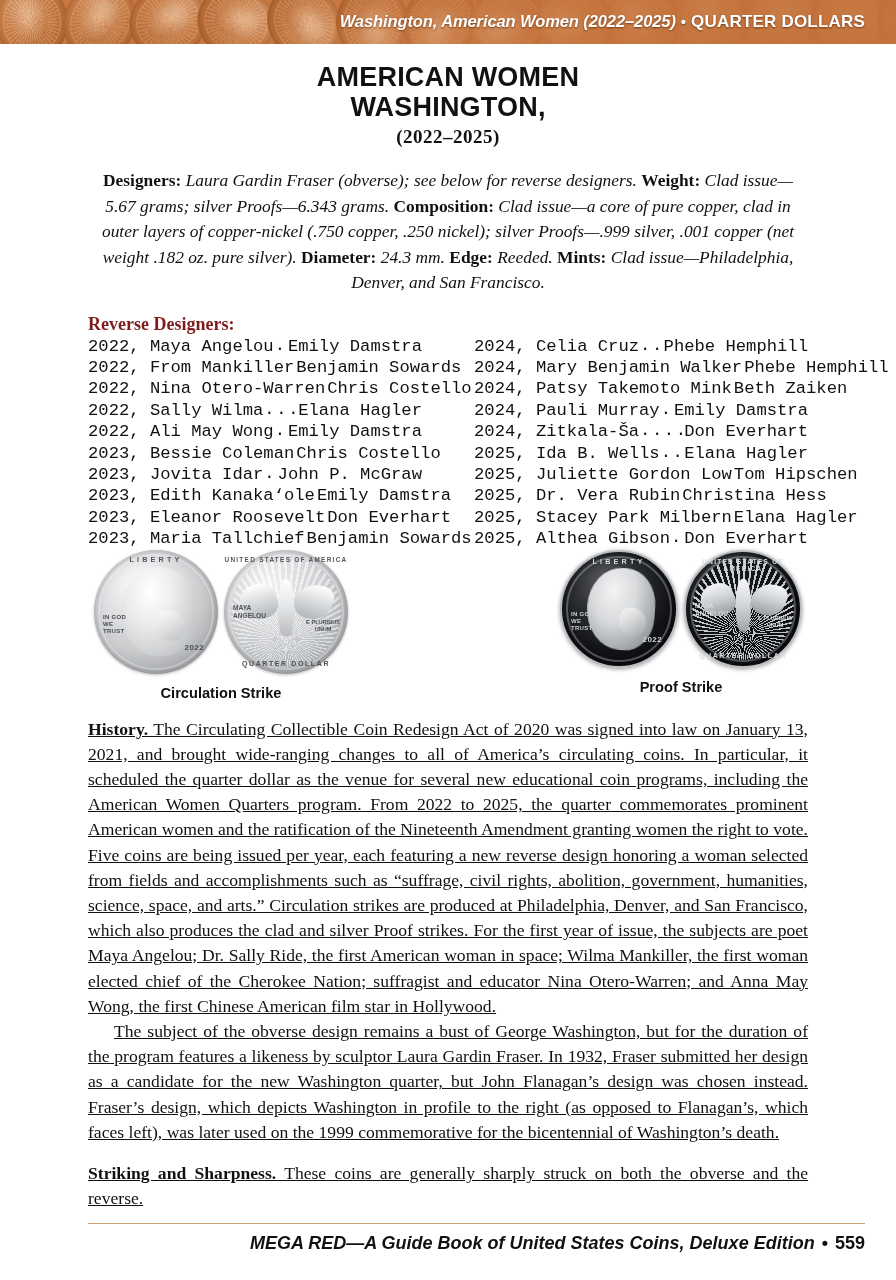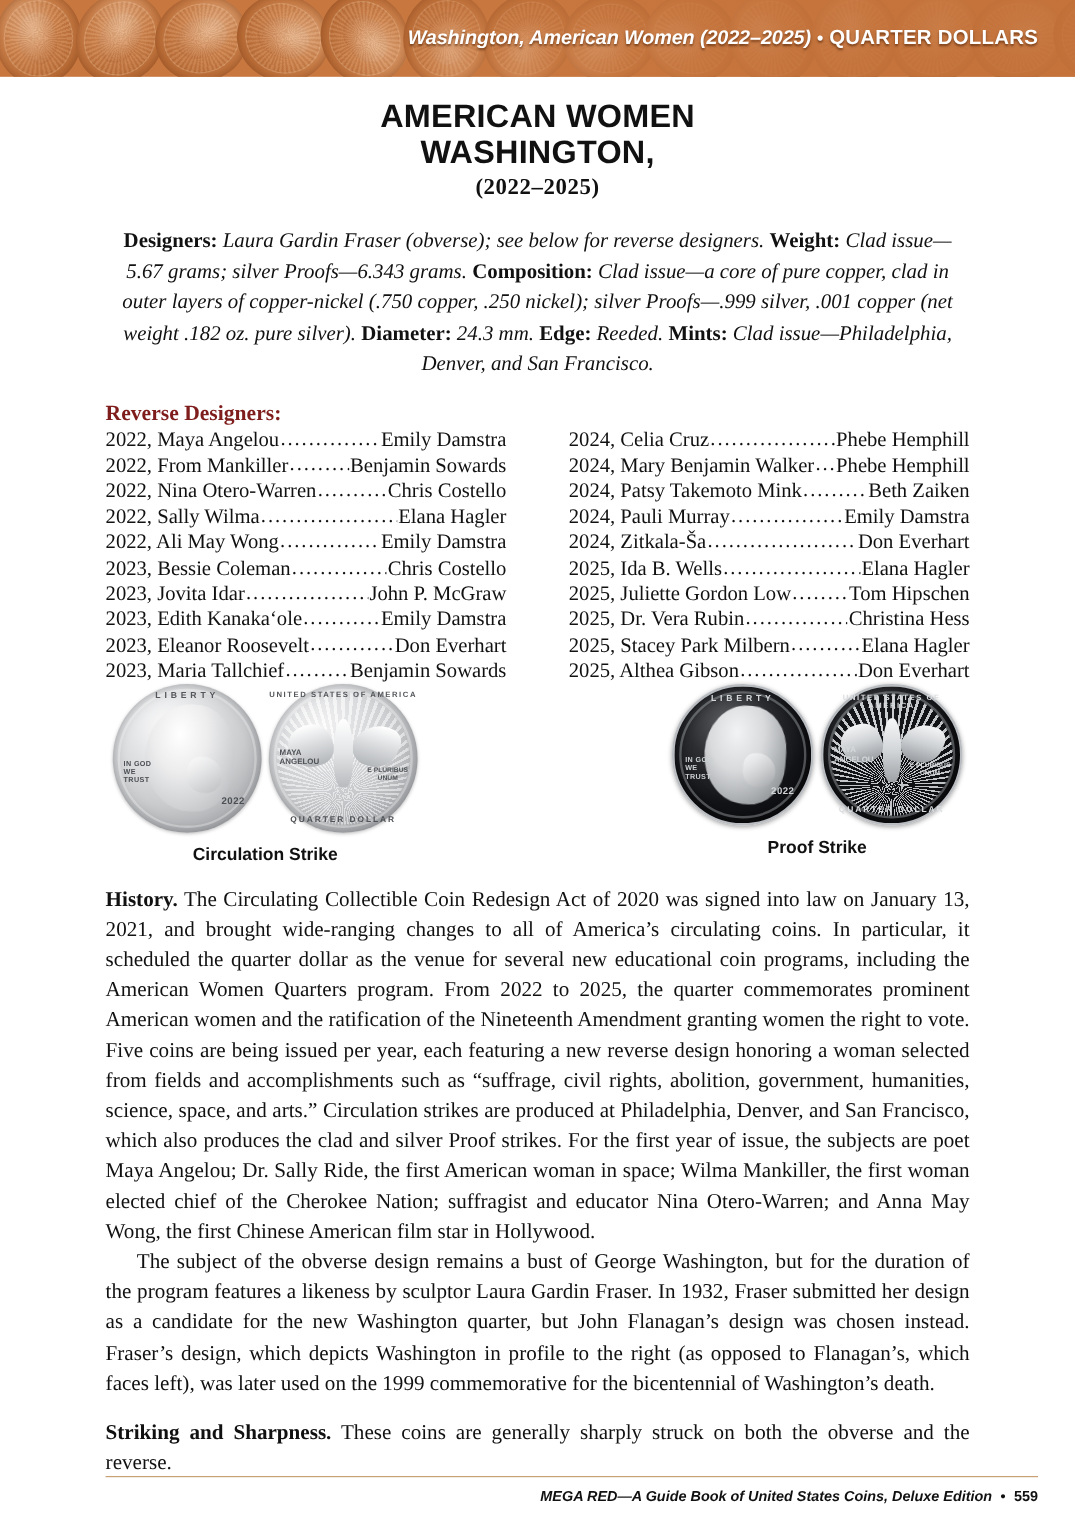--- a/index.html
+++ b/index.html
@@ -11,21 +11,21 @@
     font-family: "Liberation Serif", serif;
     color: #1a1a1a;
     overflow: hidden;
     position: relative;
   }
 
   
   .header-banner {
     position: relative;
     width: 896px;
-    height: 64px;
+    height: 44px;
     background: #c8773f;
     overflow: hidden;
     display: flex;
     align-items: center;
     justify-content: flex-end;
   }
   .coin-strip {
     position: absolute;
     inset: 0;
     display: flex;
@@ -145,20 +145,21 @@
   .rd-heading {
     margin-top: 18px;
     font-size: 18px;
     font-weight: bold;
     color: #7f1d1d;
   }
   .rd-columns {
     display: flex;
     margin-top: 1px;
     gap: 52px;
+    font-family: Liberation Mono, monospace;
   }
   .rd-col { flex: 1 1 0; min-width: 0; }
   .rd-row {
     display: flex;
     align-items: baseline;
     font-size: 17.2px;
     line-height: 21.4px;
     color: #111;
     white-space: nowrap;
   }
@@ -383,21 +384,21 @@
 
   
   .body-copy {
     margin-top: 16px;
     font-size: 17.6px;
     line-height: 25.2px;
     text-align: justify;
     text-justify: inter-word;
     color: #111;
   }
-  .body-copy p { margin-bottom: 0; }
+  .body-copy p { margin-bottom: 0; text-decoration: underline; }
   .body-copy p.indent { text-indent: 26px; }
   .body-copy p.spaced { margin-top: 16px; }
   .body-copy b { font-weight: bold; }
 
   
   .footer {
     position: absolute;
     left: 88px;
     right: 31px;
     bottom: 26px;
@@ -405,21 +406,21 @@
   .footer-rule {
     height: 1.5px;
     background: #c8a074;
     width: 100%;
   }
   .footer-text {
     margin-top: 9px;
     text-align: right;
     font-family: "Liberation Sans", sans-serif;
     font-weight: bold;
-    font-size: 12px;
+    font-size: 18px;
     color: #111;
   }
   .footer-text .f-title { font-style: italic; }
   .footer-text .f-sep { padding: 0 7px; }
 </style>
 </head>
 <body>
 
 <div class="header-banner">
   <div class="coin-strip" id="coin-strip">

